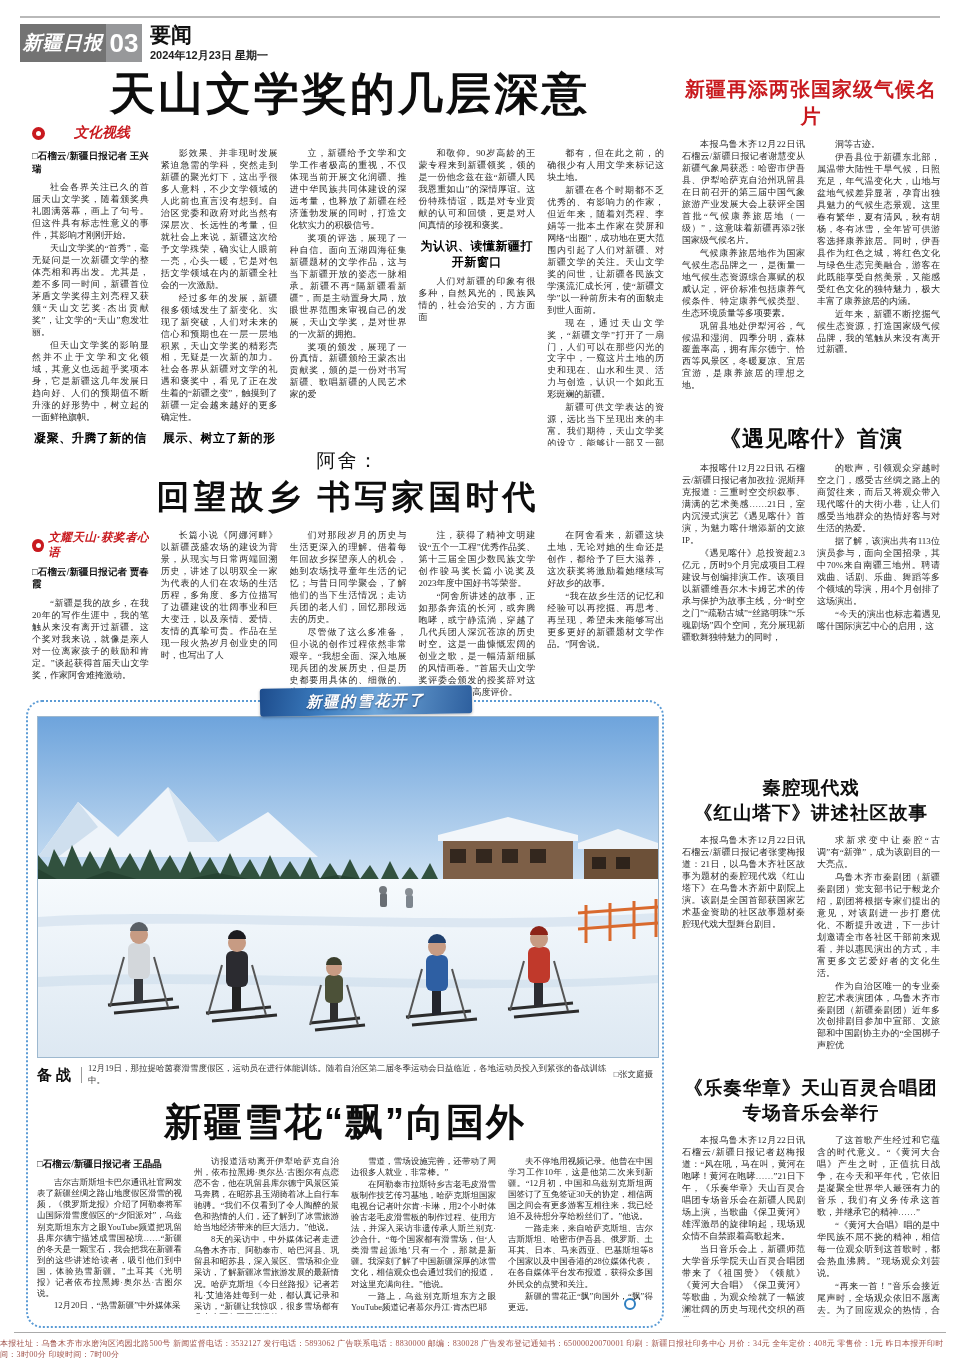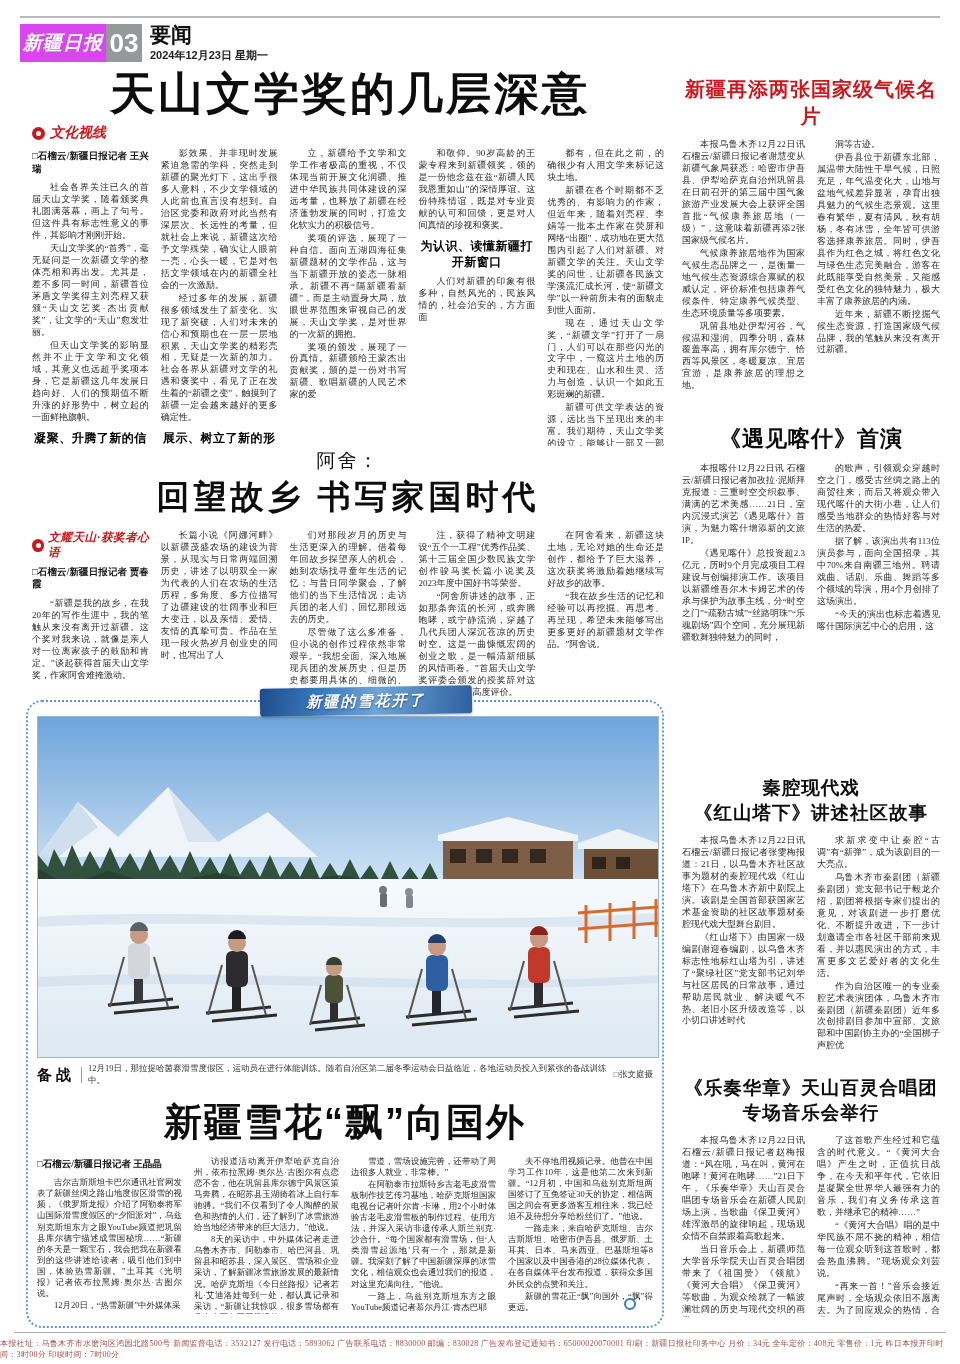--- a/index.html
+++ b/index.html
@@ -1,36 +1,36 @@
 <!DOCTYPE html>
 <html><head>
 <meta charset="utf-8">
 <style>
   html,body{margin:0;padding:0;background:#ffffff;}
   .page{position:relative;width:960px;height:1364px;background:#fff;overflow:hidden;
         font-family:"Liberation Serif","DejaVu Serif",serif;color:#2a2a2a;}
   .top-rule{position:absolute;left:20px;right:20px;top:16px;height:2px;background:#b9b9b9;}
   
   .masthead{position:absolute;left:20px;top:24px;display:flex;align-items:flex-start;}
-  .logo{width:86px;height:38px;background:#d946ef;color:#fff;font-weight:900;font-size:19px;
+  .logo{width:86px;height:38px;background:#737373;color:#fff;font-weight:900;font-size:19px;
         display:flex;align-items:center;justify-content:center;letter-spacing:1px;
         font-style:italic;font-family:"Liberation Sans",sans-serif;}
   .pagenum{width:36px;height:38px;background:#97989a;color:#fff;font-weight:bold;font-size:26px;
         display:flex;align-items:center;justify-content:center;font-family:"Liberation Sans",sans-serif;}
   .sec-block{margin-left:8px;}
   .sec-name{font-size:21px;font-weight:900;color:#111;line-height:22px;font-family:"Liberation Sans",sans-serif;}
   .sec-date{font-size:11px;font-weight:bold;color:#222;margin-top:2px;font-family:"Liberation Sans",sans-serif;}
   
   .main-title{position:absolute;left:30px;top:64px;width:640px;text-align:center;
         font-size:45px;font-weight:900;letter-spacing:3px;color:#0d0d0d;font-family:"Liberation Sans",sans-serif;}
   
   .kicker-row{position:absolute;left:32px;top:124px;display:flex;align-items:center;gap:5px;}
   .red-dot-icon{width:13px;height:13px;border-radius:50%;background:#c8191e;position:relative;}
   .red-dot-icon::after{content:"";position:absolute;left:4px;top:4px;width:5px;height:5px;border-radius:50%;background:#fff;}
-  .kicker-text{color:#c8191e;font-weight:900;font-size:14px;font-style:italic;font-family:"Liberation Sans",sans-serif;}
+  .kicker-text{color:#c8191e;font-weight:900;font-size:14px;font-style:italic;font-family:"Liberation Sans",sans-serif;margin-left:24px;}
   
   .body-cols{display:flex;gap:12px;overflow:hidden;}
   .col{flex:1;overflow:hidden;font-size:9px;line-height:1.33;text-align:justify;}
   .col p.para{margin:0 0 1px 0;text-indent:2em;}
   .byline{font-size:9.5px;font-weight:bold;margin:2px 0 7px 0;text-indent:0;color:#111;}
   .subhead{font-size:12px;font-weight:900;text-align:center;margin:7px 0 5px 0;color:#000;
         font-family:"Liberation Sans",sans-serif;letter-spacing:0.5px;}
   .top-body{position:absolute;left:32px;top:148px;width:632px;height:298px;}
   
   .feature{position:absolute;left:32px;top:448px;width:632px;}
@@ -221,21 +221,20 @@
 
     <div class="sb-art" style="top:776px;">
       <div class="sb-title" style="font-size:18.5px;line-height:1.35;">
         <div>秦腔现代戏</div>
         <div>《红山塔下》讲述社区故事</div>
       </div>
       <div class="sb-body body-cols" style="height:218px;">
         <div class="col">
             <div>
               <p class="para">本报乌鲁木齐12月22日讯 石榴云/新疆日报记者张雯梅报道：21日，以乌鲁木齐社区故事为题材的秦腔现代戏《红山塔下》在乌鲁木齐新中剧院上演。该剧是全国首部获国家艺术基金资助的社区故事题材秦腔现代戏大型舞台剧目。</p>
-              <p class="para">《红山塔下》由国家一级编剧谢迎春编剧，以乌鲁木齐标志性地标红山塔为引，讲述了“聚绿社区”党支部书记刘华与社区居民的日常故事，通过帮助居民就业、解决暖气不热、老旧小区升级改造等，以小切口讲述时代</p>
             </div>
           </div>
         <div class="col">
             <div>
               <p class="para">求新求变中让秦腔“古调”有“新弹”，成为该剧目的一大亮点。</p>
               <p class="para">乌鲁木齐市秦剧团（新疆秦剧团）党支部书记于毅龙介绍，剧团将根据专家们提出的意见，对该剧进一步打磨优化、不断提升改进，下一步计划邀请全市各社区干部前来观看，并以惠民演出的方式，丰富更多文艺爱好者的文化生活。</p>
               <p class="para">作为自治区唯一的专业秦腔艺术表演团体，乌鲁木齐市秦剧团（新疆秦剧团）近年多次创排剧目参加中宣部、文旅部和中国剧协主办的“全国梆子声腔优</p>
             </div>
           </div>
       </div>

